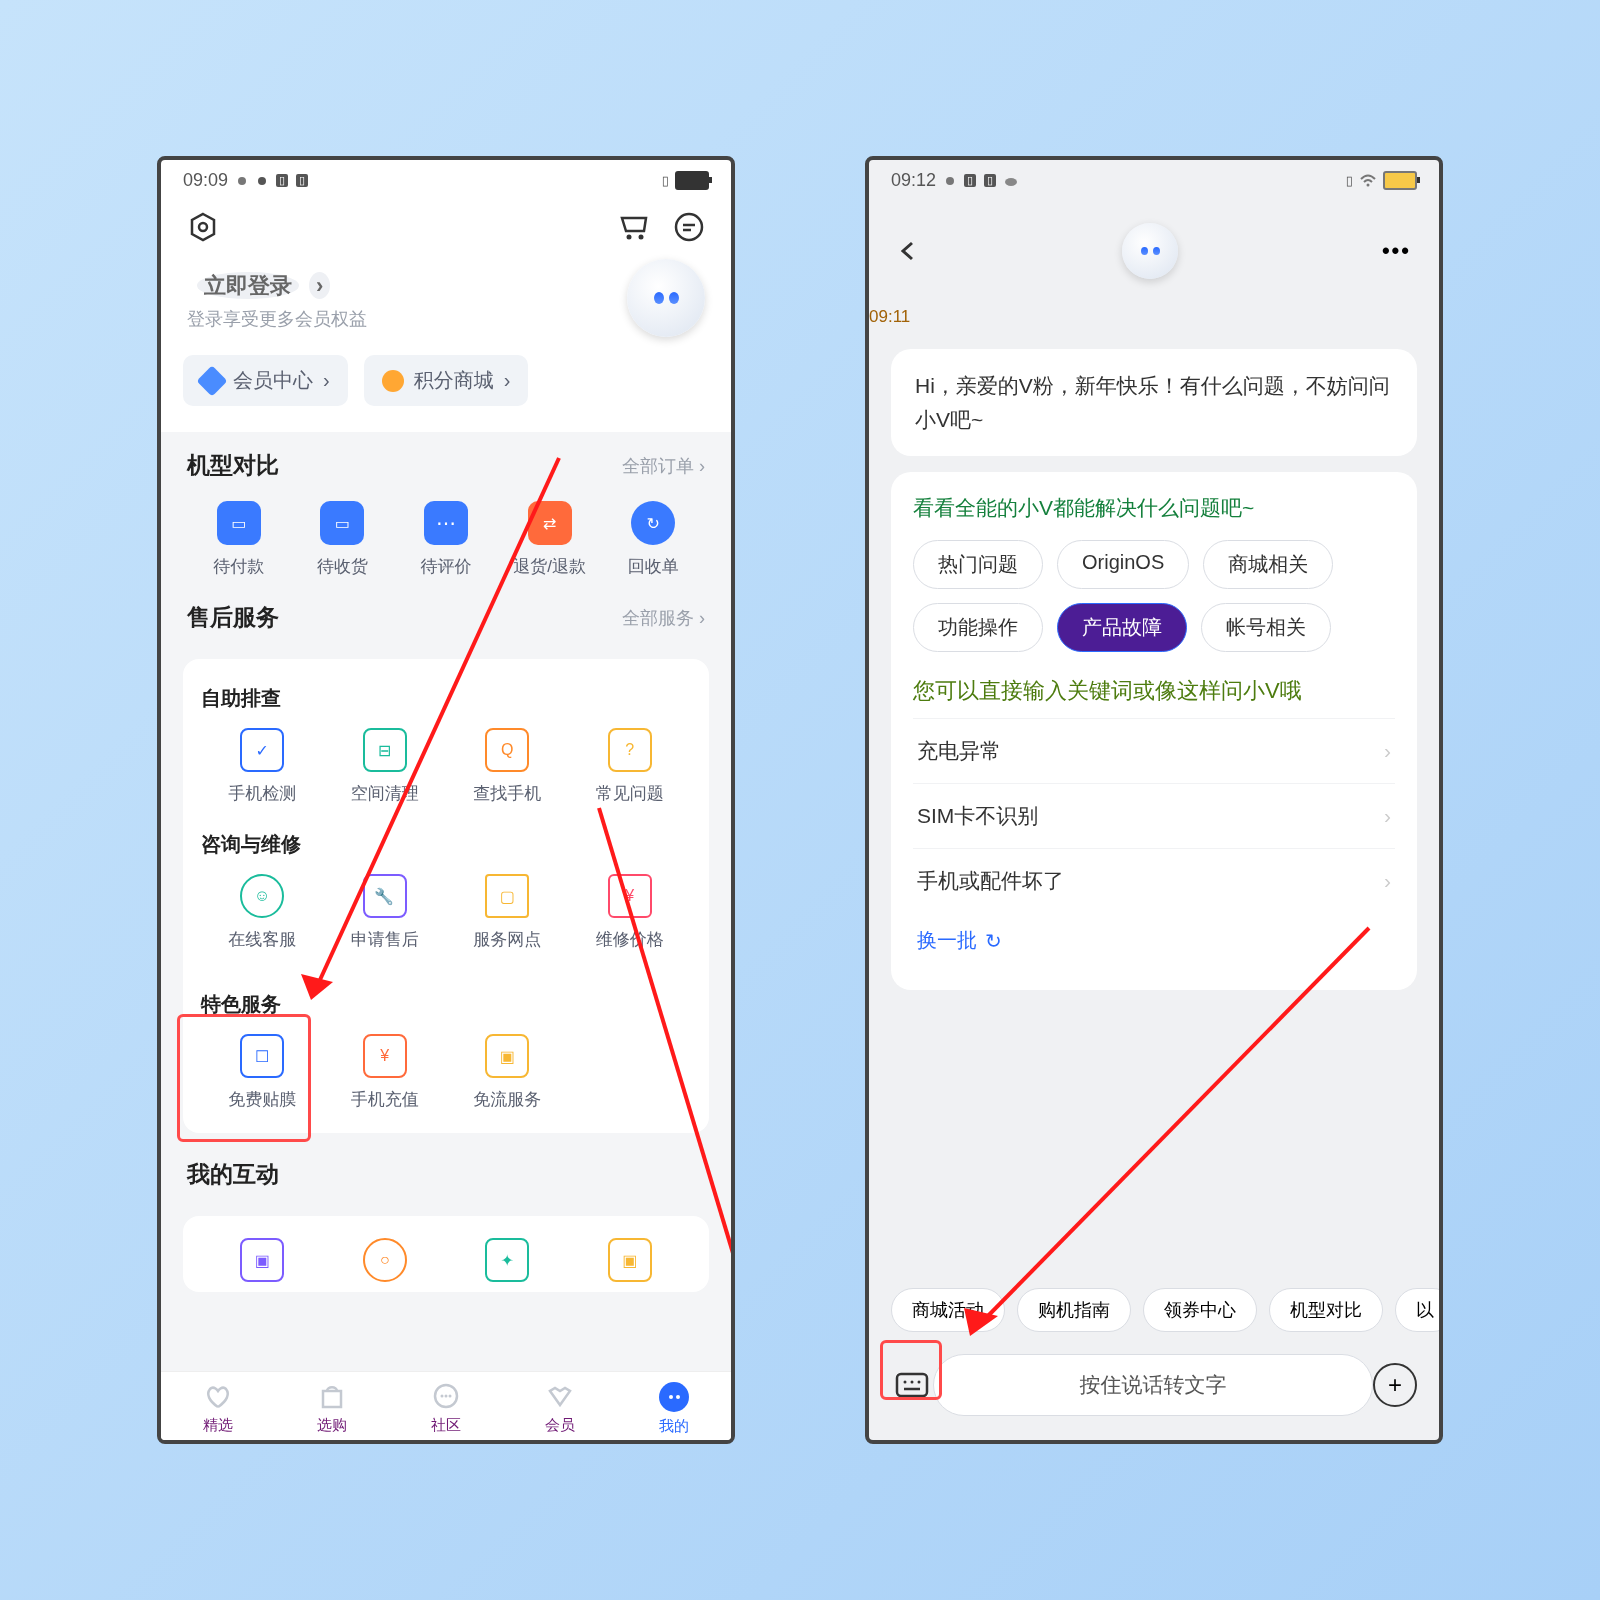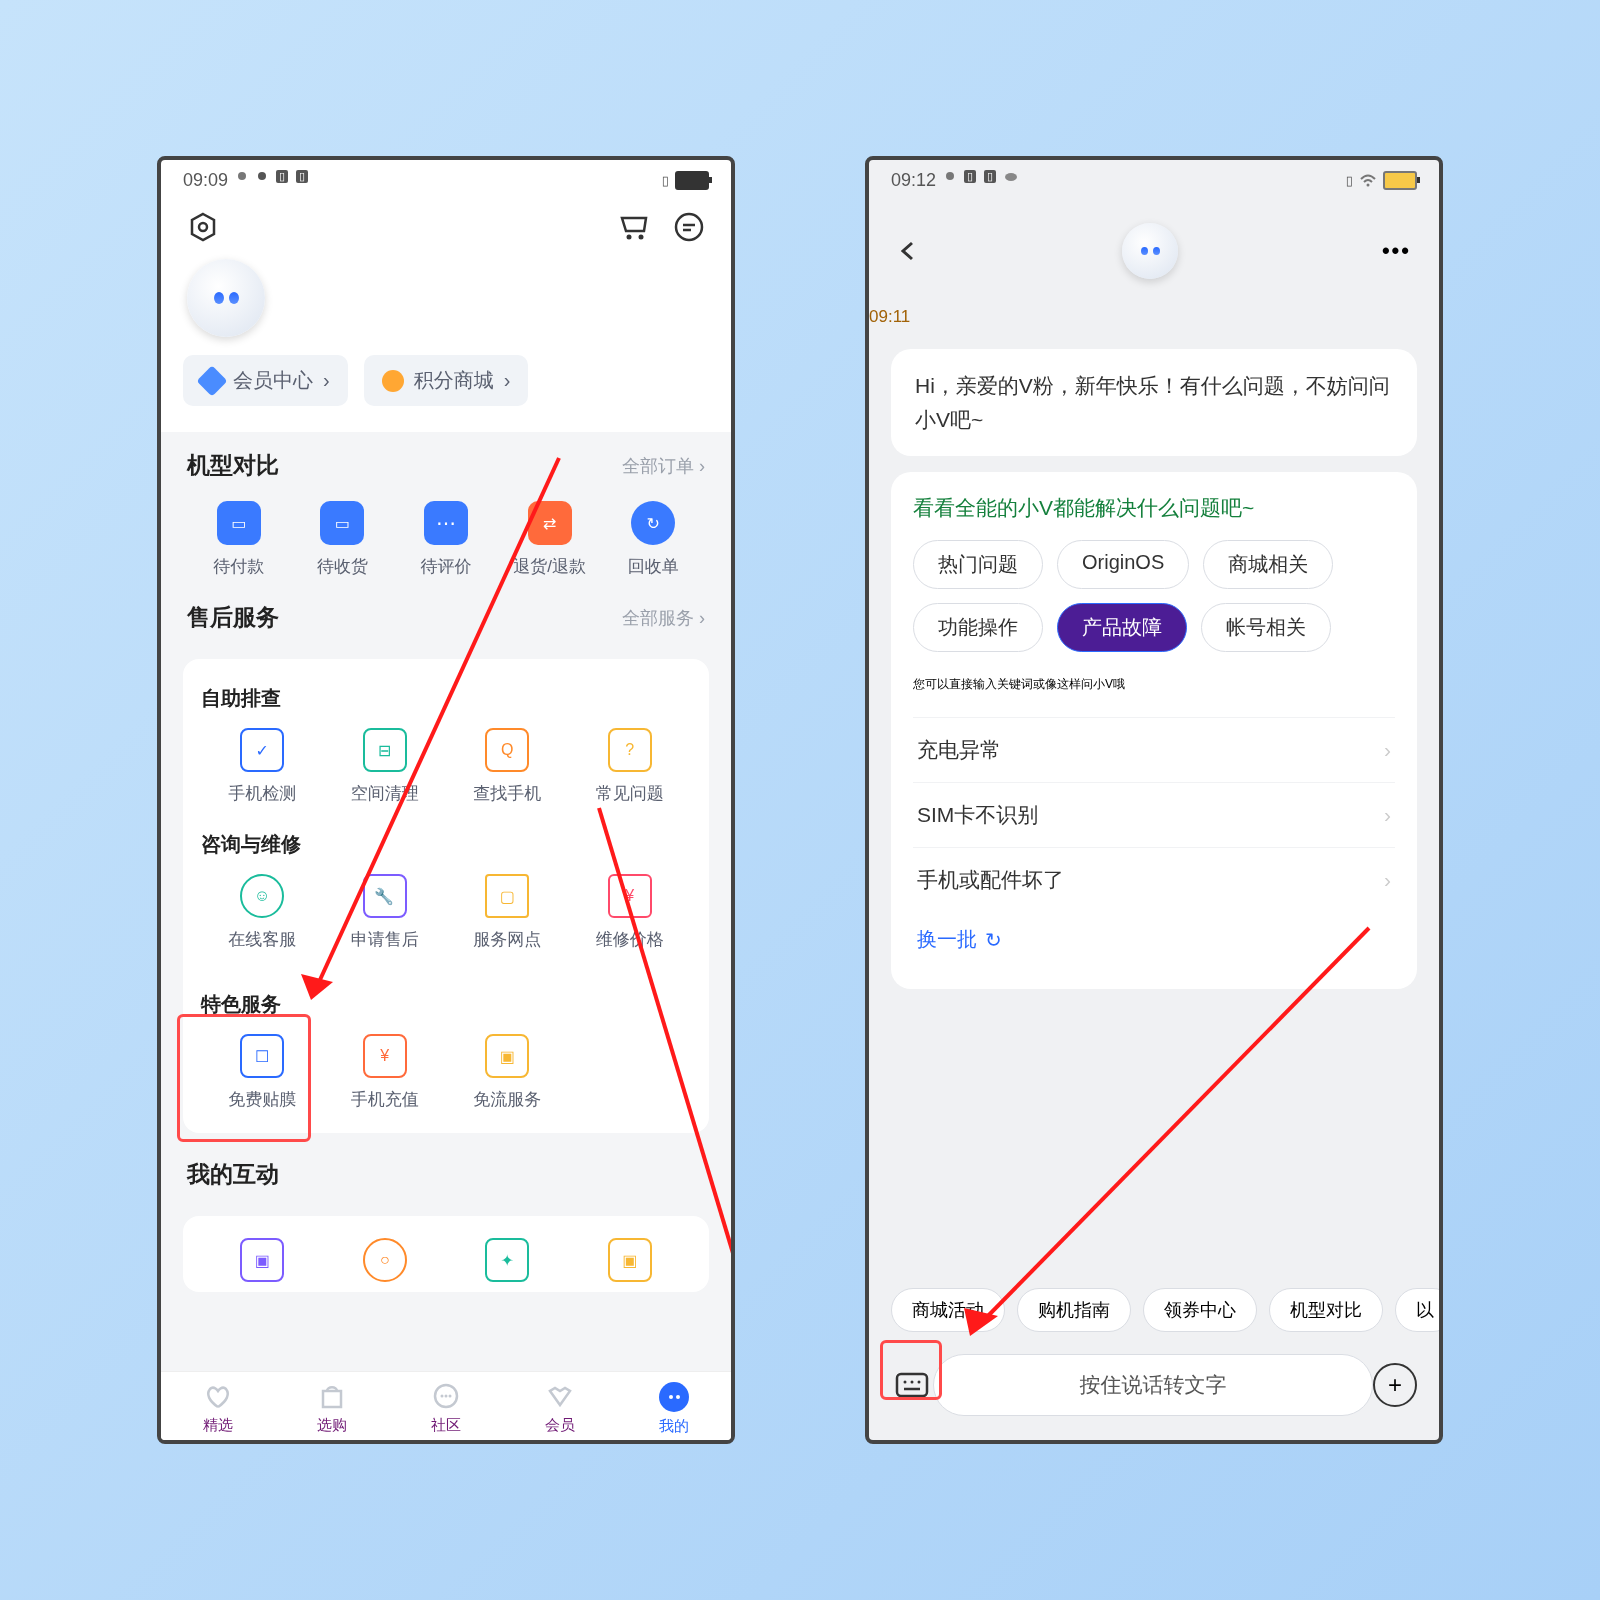--- a/index.html
+++ b/index.html
@@ -1,20 +1,20 @@
 <!DOCTYPE html>
 <html><head>
 <meta charset="utf-8">
 <style>
 body{margin:0;background:linear-gradient(135deg,#c6e3fb 0%,#a8d0f7 100%);font-family:-apple-system,BlinkMacSystemFont,"PingFang SC","Microsoft YaHei",sans-serif;display:flex;align-items:center;justify-content:center;min-height:1600px;width:1600px}
 .wrap{display:flex;gap:130px}
 .phone{width:570px;height:1280px;background:#fff;border:4px solid #444;border-radius:8px;overflow:hidden;display:flex;flex-direction:column;position:relative}
 .p2{background:#f0f1f3}
 .status{display:flex;justify-content:space-between;align-items:center;padding:10px 22px;font-size:18px;color:#555}
-.status .l{display:flex;align-items:flex-start;gap:8px}
+.status .l{display:flex;align-items:center;gap:8px}
 .status .r{display:flex;align-items:center;gap:6px}
 .batt{width:30px;height:15px;border:2px solid #333;border-radius:3px;background:#333;position:relative}
 .batt::after{content:"";position:absolute;right:-5px;top:4px;width:3px;height:6px;background:#333}
 .batt.y{background:#f7c948;border-color:#777}
 svg{display:block}
 .hdr{display:flex;justify-content:space-between;align-items:center;padding:10px 26px}
 .hdr .l,.hdr .r{display:flex;align-items:center;gap:22px}
 .hdr2{display:flex;justify-content:space-between;align-items:center;padding:22px 28px 10px}
 .bot{width:56px;height:56px;background:radial-gradient(circle at 40% 35%,#fff,#dce4f0);border-radius:50%;display:flex;align-items:center;justify-content:center;box-shadow:0 3px 8px rgba(0,0,0,.15)}
 .botbig{width:78px;height:78px}
@@ -44,21 +44,21 @@
 .nav .ni{text-align:center;color:#701a75;font-size:15px}
 .nav .ni.act{color:#2a6aff}
 .nav .ni .iic2{width:30px;height:28px;margin:0 auto 5px}
 .ts{font-size:17px;color:#a16207;padding:18px 0 10px}
 .bub{background:#fff;border-radius:20px;padding:20px 24px;margin:12px 22px;font-size:21px;color:#333;line-height:1.6}
 .card2{background:#fff;border-radius:20px;margin:16px 22px;padding:22px}
 .c2h{font-size:21px;color:#15803d;margin-bottom:18px}
 .chips{display:flex;flex-wrap:wrap;gap:14px}
 .chip{border:1px solid #dadde3;border-radius:999px;padding:10px 24px;font-size:20px;color:#333}
 .chip.act{background:#4c1d95;border-color:#2a6aff;color:#fff}
-.hint{font-size:12px;color:#000000;margin:24px 0 24px}
+.hint{font-size:22px;color:#4d7c0f;margin:24px 0 12px}
 .qrow{display:flex;justify-content:space-between;align-items:center;padding:18px 4px;border-top:1px solid #f1f2f4;font-size:21px;color:#333}
 .qrow:first-of-type{border:none}
 .swap{color:#2a6aff;font-size:20px;padding:14px 4px;display:flex;align-items:center;gap:8px}
 .quick{display:flex;gap:12px;padding:10px 22px;overflow:hidden}
 .qchip{border:1px solid #dadde3;border-radius:999px;padding:9px 20px;font-size:18px;white-space:nowrap;background:#fff}
 .ibar{display:flex;align-items:center;padding:12px 22px 24px}
 .ipt{flex:1;border:1px solid #dadde3;border-radius:999px;padding:16px;text-align:center;font-size:21px;color:#555;background:#fff}
 .plusb{width:40px;height:40px;border:2.5px solid #333;border-radius:50%;display:flex;align-items:center;justify-content:center;font-size:24px}
 .kbb{width:42px;height:42px;display:flex;align-items:center;justify-content:center}
 .arrow{position:absolute;pointer-events:none}
@@ -102,20 +102,24 @@
             <circle cx="24" cy="26" r="2.5" fill="#333"></circle>
           </svg>
    <svg width="32" height="32">
             <circle cx="16" cy="16" r="13" fill="none" stroke="#333" stroke-width="2.5"></circle>
             <line x1="10" y1="14" x2="22" y2="14" stroke="#333" stroke-width="2.5"></line>
             <line x1="10" y1="19" x2="18" y2="19" stroke="#333" stroke-width="2.5"></line>
           </svg>
   </div>
  </div>
  <div class="a-login">
+  <div>
+   <div class="t"><span>立即登录</span><span>›</span></div>
+   <div class="s">登录享受更多会员权益</div>
+  </div>
   <div class="bot botbig">
           <div class="boteyes">
             <div class="boteye" style="width:10px;height:12px"></div>
             <div class="boteye" style="width:10px;height:12px"></div>
           </div>
         </div>
  </div>
  <div class="pills">
   <div class="pill">
           <div class="dia"></div>

